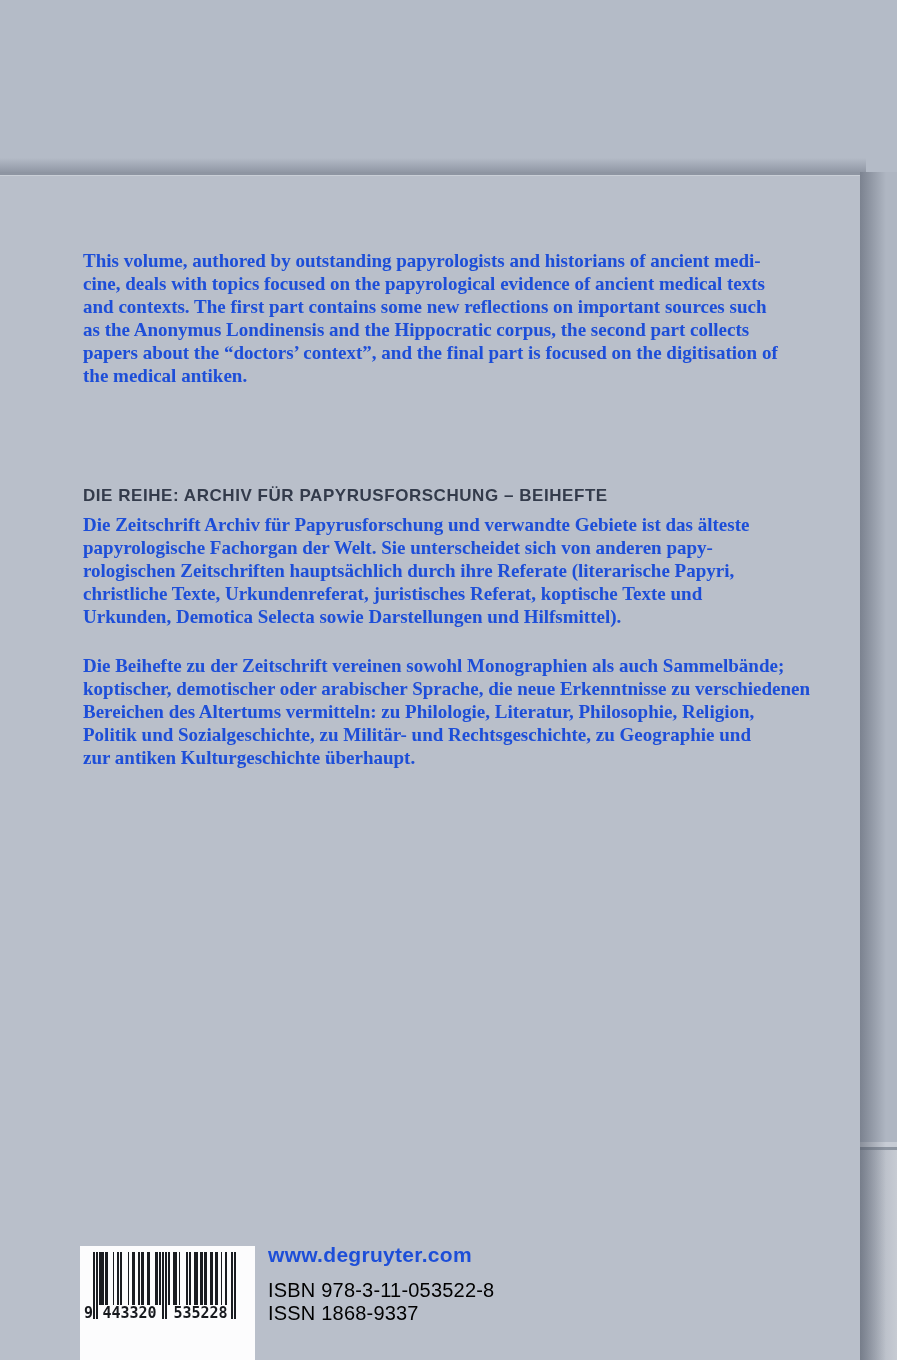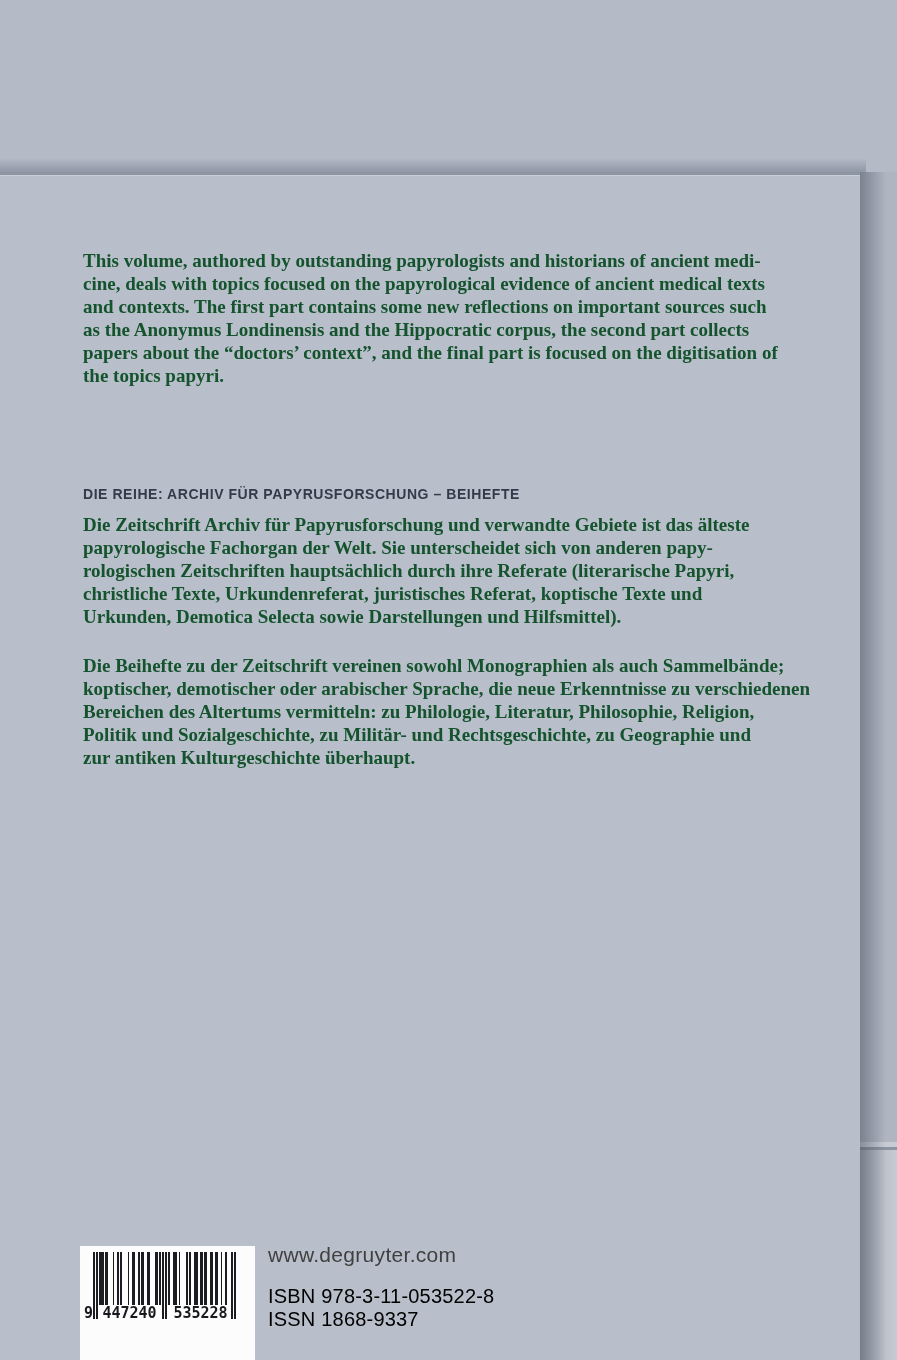--- a/index.html
+++ b/index.html
@@ -34,28 +34,28 @@
   }
   .cover::after{ 
     content:"";position:absolute;left:100%;top:-3px;bottom:0;width:26px;
     background:linear-gradient(to right,rgba(52,59,74,.42),rgba(52,59,74,0));
   }
   
   .blurb{
     position:absolute;left:83px;
     font-family:"Liberation Serif","DejaVu Serif",serif;
     font-weight:700;font-size:19px;line-height:23.1px;
-    color:#14532d;white-space:nowrap;
+    color:#1d4ed8;white-space:nowrap;
   }
   .blurb .em{}
   #p-english{top:74px;}
   .series-heading{
     position:absolute;left:83px;top:311px;
     font-family:"Liberation Sans",sans-serif;
-    font-weight:700;font-size:14px;letter-spacing:.55px;
+    font-weight:700;font-size:17px;letter-spacing:.55px;
     color:#333b4b;white-space:nowrap;
   }
   #p-series{top:338px;}
   #p-beihefte{top:479px;}
   
   .barcode-box{
     position:absolute;left:80px;top:1071px;width:175px;height:117px;
     background:#fcfcfd;
   }
   .bars{position:absolute;left:13px;top:6px;width:143px;height:70px;}
@@ -65,22 +65,22 @@
     position:absolute;top:58px;
     font-family:"DejaVu Sans Mono","Liberation Mono",monospace;
     font-weight:700;font-size:15px;color:#17191e;text-align:center;
   }
   .bc-9{left:4px;width:12px;text-align:left;}
   .bc-g1{left:17px;width:65px;}
   .bc-g2{left:88px;width:65px;}
   
   .pub{position:absolute;left:268px;top:1068px;}
   .pub .www{
-    font-weight:400;font-size:21px;line-height:24px;letter-spacing:.3px;
-    color:#404040;margin-bottom:18px;
+    font-weight:700;font-size:21px;line-height:24px;letter-spacing:.3px;
+    color:#1d4ed8;margin-bottom:12px;
   }
   .pub .isbn,.pub .issn{
     font-size:20px;line-height:22.5px;letter-spacing:.2px;color:#000000;
   }
 </style>
 </head>
 <body>
 
 <div class="scene">
 
@@ -88,21 +88,21 @@
   <div class="right-lower"></div>
 
   <div class="cover">
 
     <div class="blurb" id="p-english">
         <div>This volume, authored by outstanding papyrologists and historians of ancient medi-</div>
         <div>cine, deals with topics focused on the papyrological evidence of ancient medical texts</div>
         <div>and contexts. The first part contains some new reflections on important sources such</div>
         <div>as the Anonymus Londinensis and the Hippocratic corpus, the second part collects</div>
         <div>papers about the “doctors’ context”, and the final part is focused on the digitisation of</div>
-        <div>the topics papyri.</div>
+        <div>the medical antiken.</div>
       </div>
 
     <div class="series-heading">DIE REIHE: ARCHIV FÜR PAPYRUSFORSCHUNG – BEIHEFTE</div>
 
     <div class="blurb" id="p-series">
         <div><span>Die Zeitschrift </span><span class="em">Archiv für Papyrusforschung und verwandte Gebiete</span><span> ist das älteste</span></div>
         <div>papyrologische Fachorgan der Welt. Sie unterscheidet sich von anderen papy-</div>
         <div>rologischen Zeitschriften hauptsächlich durch ihre Referate (literarische Papyri,</div>
         <div>christliche Texte, Urkundenreferat, juristisches Referat, koptische Texte und</div>
         <div>Urkunden, Demotica Selecta sowie Darstellungen und Hilfsmittel).</div>
@@ -158,21 +158,21 @@
           <div class="bar" style="left: 117px;"></div>
           <div class="bar" style="left: 118.5px;"></div>
           <div class="bar" style="left: 121.5px;"></div>
           <div class="bar" style="left: 123px;"></div>
           <div class="bar" style="left: 127.5px;"></div>
           <div class="bar" style="left: 132px;"></div>
           <div class="bar guard" style="left: 138px;"></div>
           <div class="bar guard" style="left: 141px;"></div>
         </div>
       <span class="bc-digit bc-9">9</span>
-      <span class="bc-digit bc-g1">447240</span>
+      <span class="bc-digit bc-g1">443320</span>
       <span class="bc-digit bc-g2">535228</span>
     </div>
 
     <div class="pub">
       <div class="www">www.degruyter.com</div>
       <div class="isbn">ISBN 978-3-11-053522-8</div>
       <div class="issn">ISSN 1868-9337</div>
     </div>
 
   </div>

